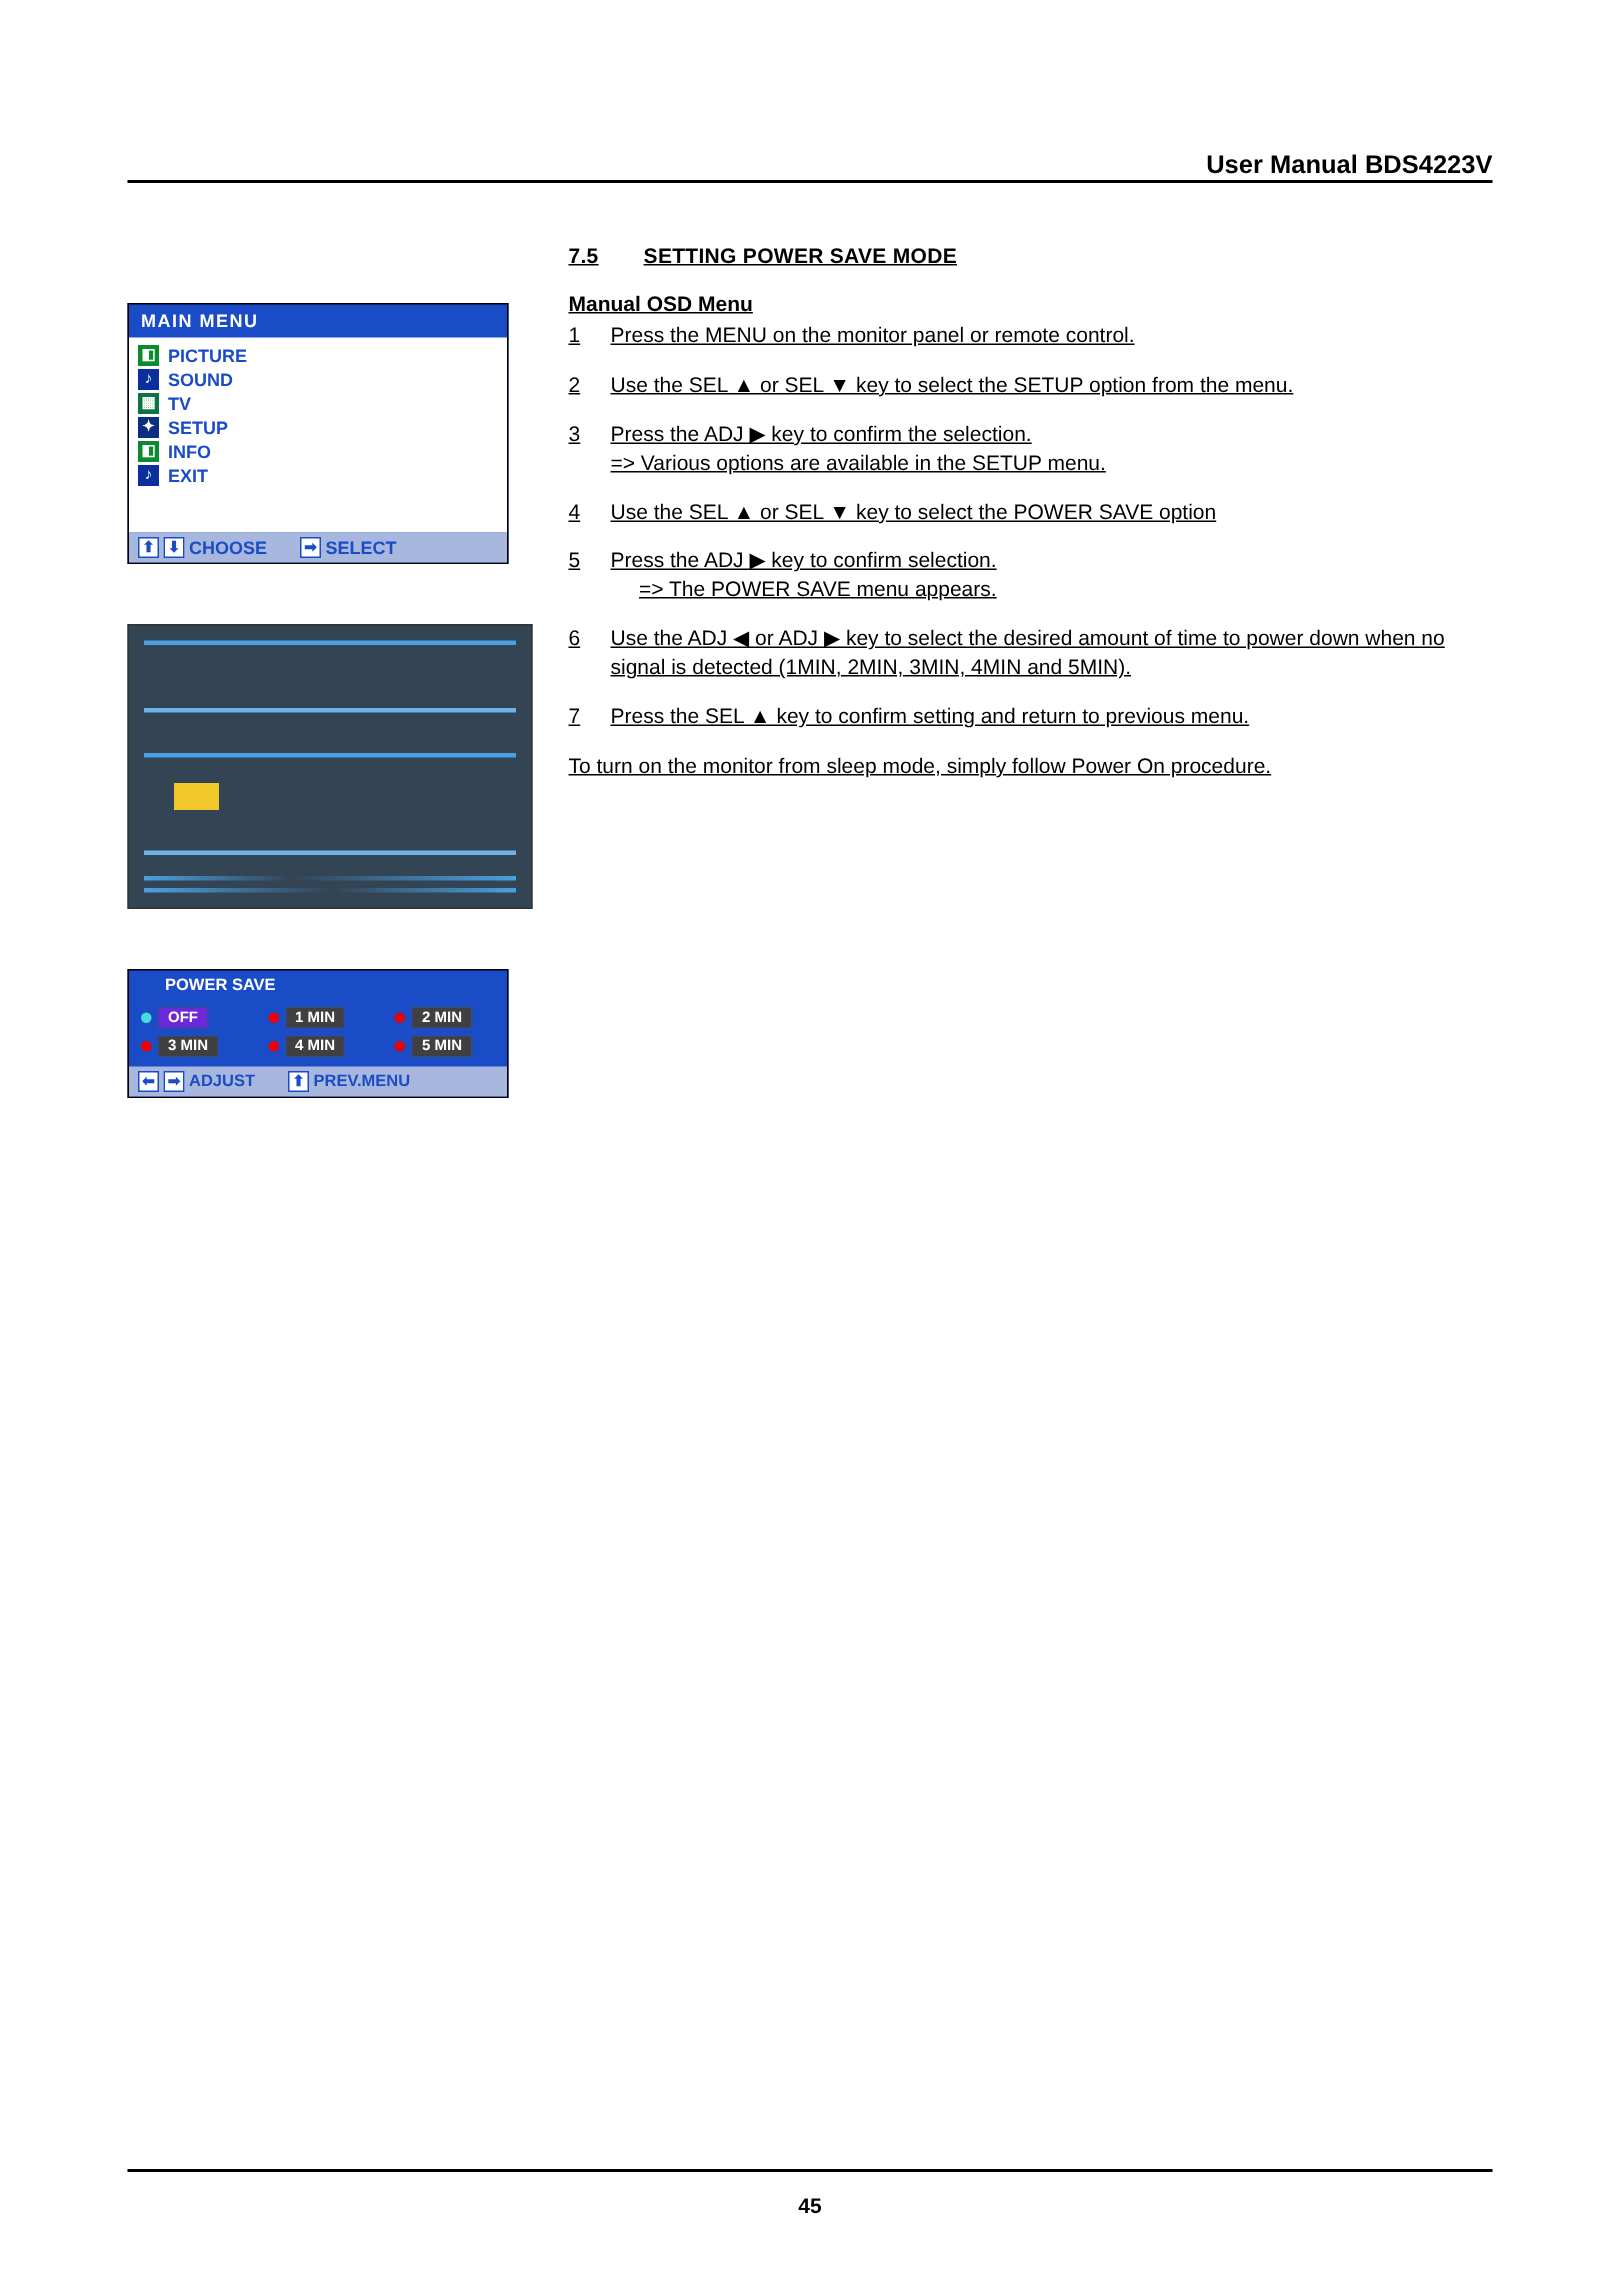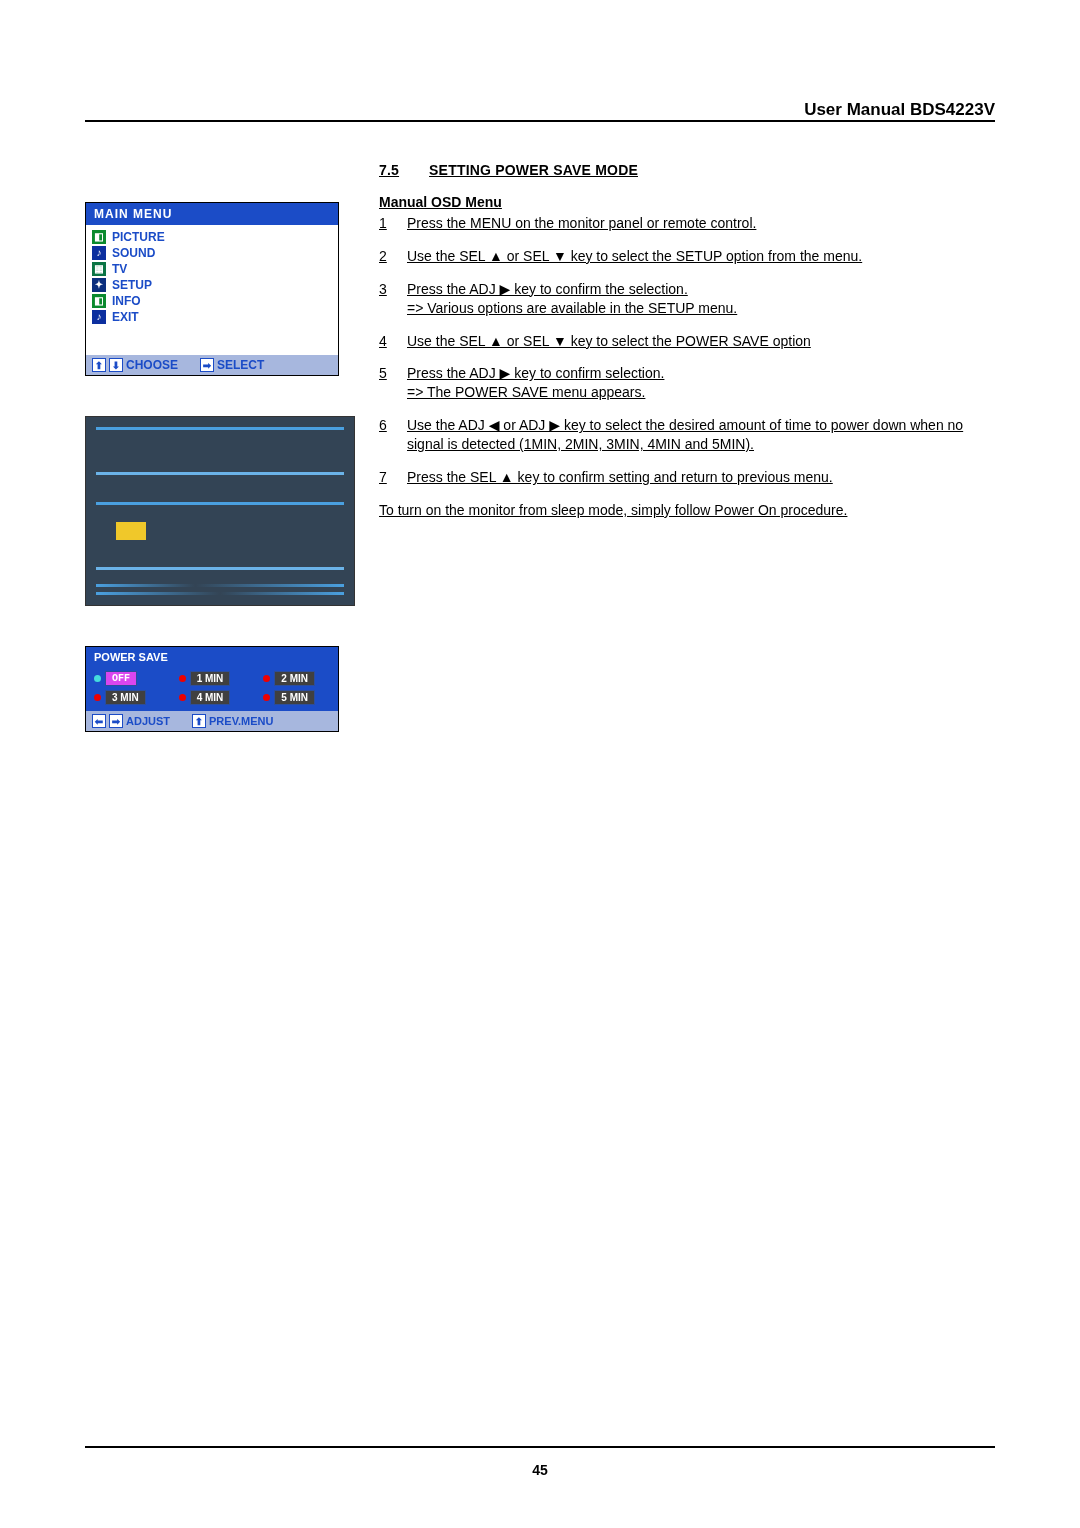--- a/index.html
+++ b/index.html
@@ -96,30 +96,30 @@
   }
   .photo-wave2 {
     position:absolute; left:10px; right:10px; bottom:10px; height:3px;
     background: linear-gradient(90deg,#4aa0e0 0%,transparent 50%,#4aa0e0 100%);
   }
   
   .ps-box {
     background:#1b4cc7; color:#fff; font-size:11px; font-weight:bold;
     border:1px solid #000;
   }
-  .ps-title { padding:4px 8px; }
+  .ps-title { padding:4px 24px; }
   .ps-grid {
     background:#1b4cc7; padding:4px 8px 6px 8px;
     display:grid; grid-template-columns: repeat(3,1fr); gap:4px 18px;
   }
   .ps-opt { display:flex; align-items:center; gap:4px; font-size:10px;}
   .dot-red { width:7px; height:7px; background:#e00; border-radius:50%; }
   .dot-cyan { width:7px; height:7px; background:#4dd; border-radius:50%; }
   .opt-label { background:#404040; padding:1px 6px; font-size:10px; border:1px solid #2b4d9c; }
-  .opt-sel { background:#d946ef;font-family:Liberation Mono, monospace; }
+  .opt-sel { background:#6d28d9; }
   .ps-footer {
     background:#a7b7de; color:#1b4cc7; padding:3px 6px;
     display:flex; align-items:center;
   }
   
   .sec-head { display:flex; gap:30px; font-weight:bold; margin-bottom:16px; font-size:14px; letter-spacing:0.2px;}
   .subhead { font-weight:bold; margin-bottom:4px; font-size:14px;}
   .para { margin-bottom:12px; line-height:1.35; font-size:14px;}
   ol.steps { list-style:none; padding:0; }
   ol.steps li { display:flex; gap:14px; margin-bottom:14px; line-height:1.35; font-size:14px;}
@@ -244,21 +244,21 @@
           <span class="num">3</span>
           <span style="white-space:pre-line;">Press the ADJ ▶ key to confirm the selection.
 =&gt; Various options are available in the SETUP menu.</span>
         </li>
       <li>
           <span class="num">4</span>
           <span>Use the SEL ▲ or SEL ▼ key to select the POWER SAVE option</span>
         </li>
       <li>
           <span class="num">5</span>
-          <span style="white-space:pre-line;">Press the ADJ ▶ key to confirm selection.
+          <span style="white-space:pre-line;text-align:right;">Press the ADJ ▶ key to confirm selection.
 =&gt; The POWER SAVE menu appears.</span>
         </li>
       <li>
           <span class="num">6</span>
           <span>Use the ADJ ◀ or ADJ ▶  key to select the desired amount of time to power down when no signal is detected (1MIN, 2MIN, 3MIN, 4MIN and 5MIN).</span>
         </li>
       <li>
           <span class="num">7</span>
           <span>Press the SEL ▲  key to confirm setting and return to previous menu.</span>
         </li>

